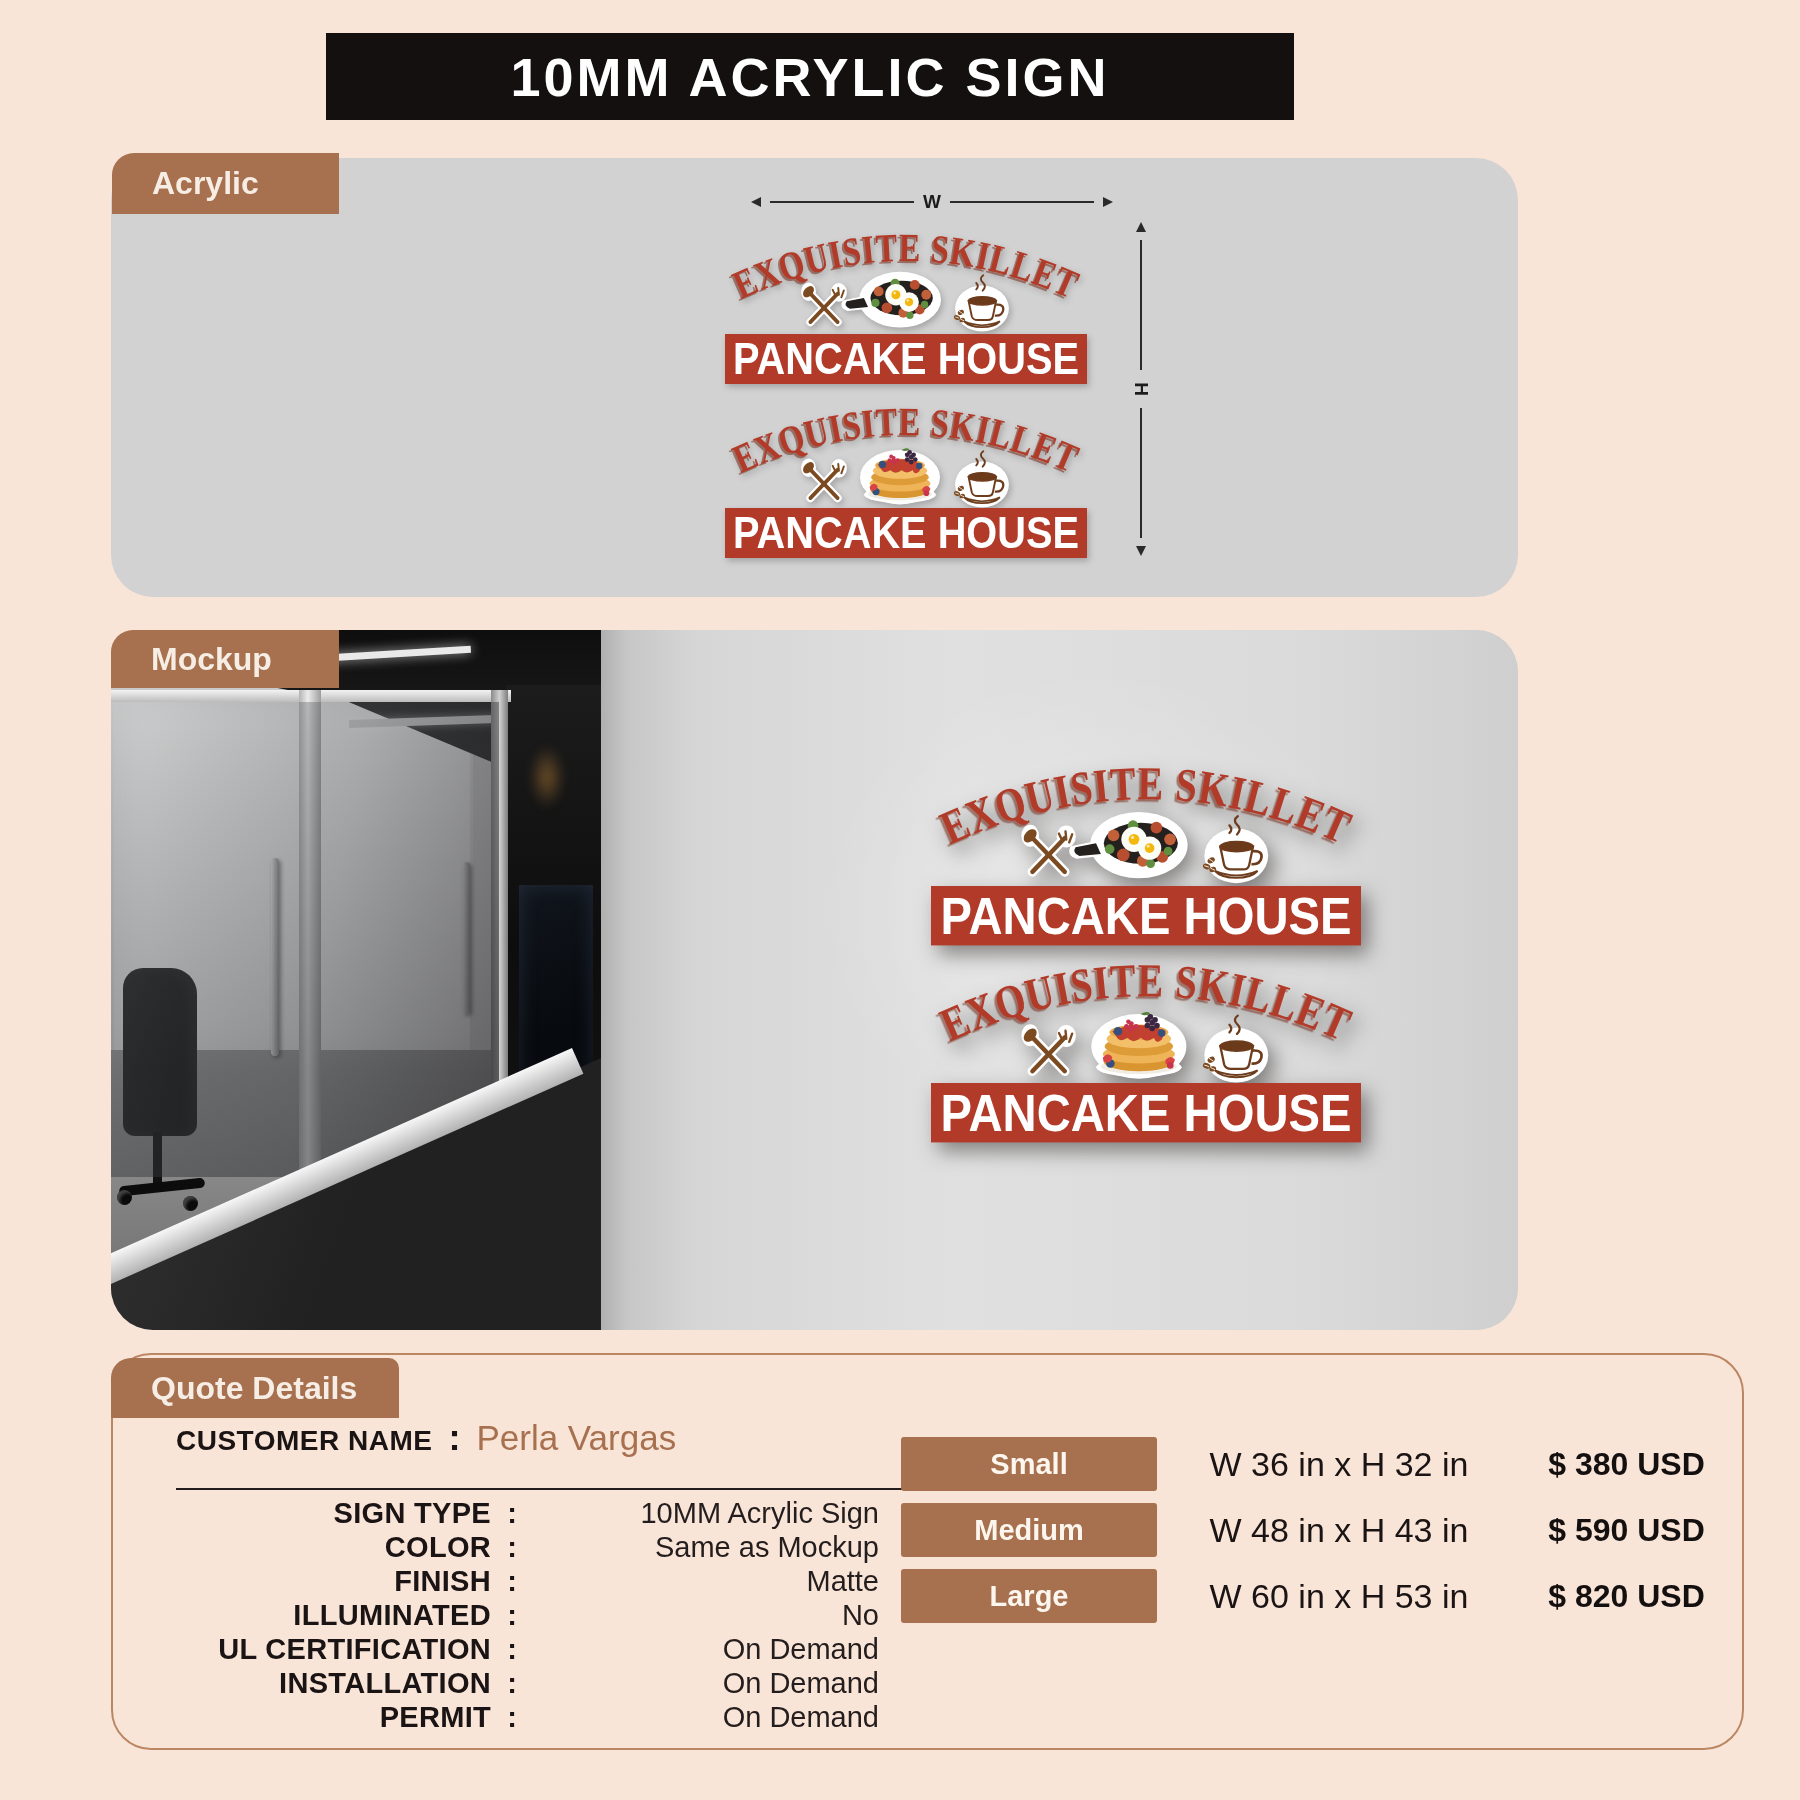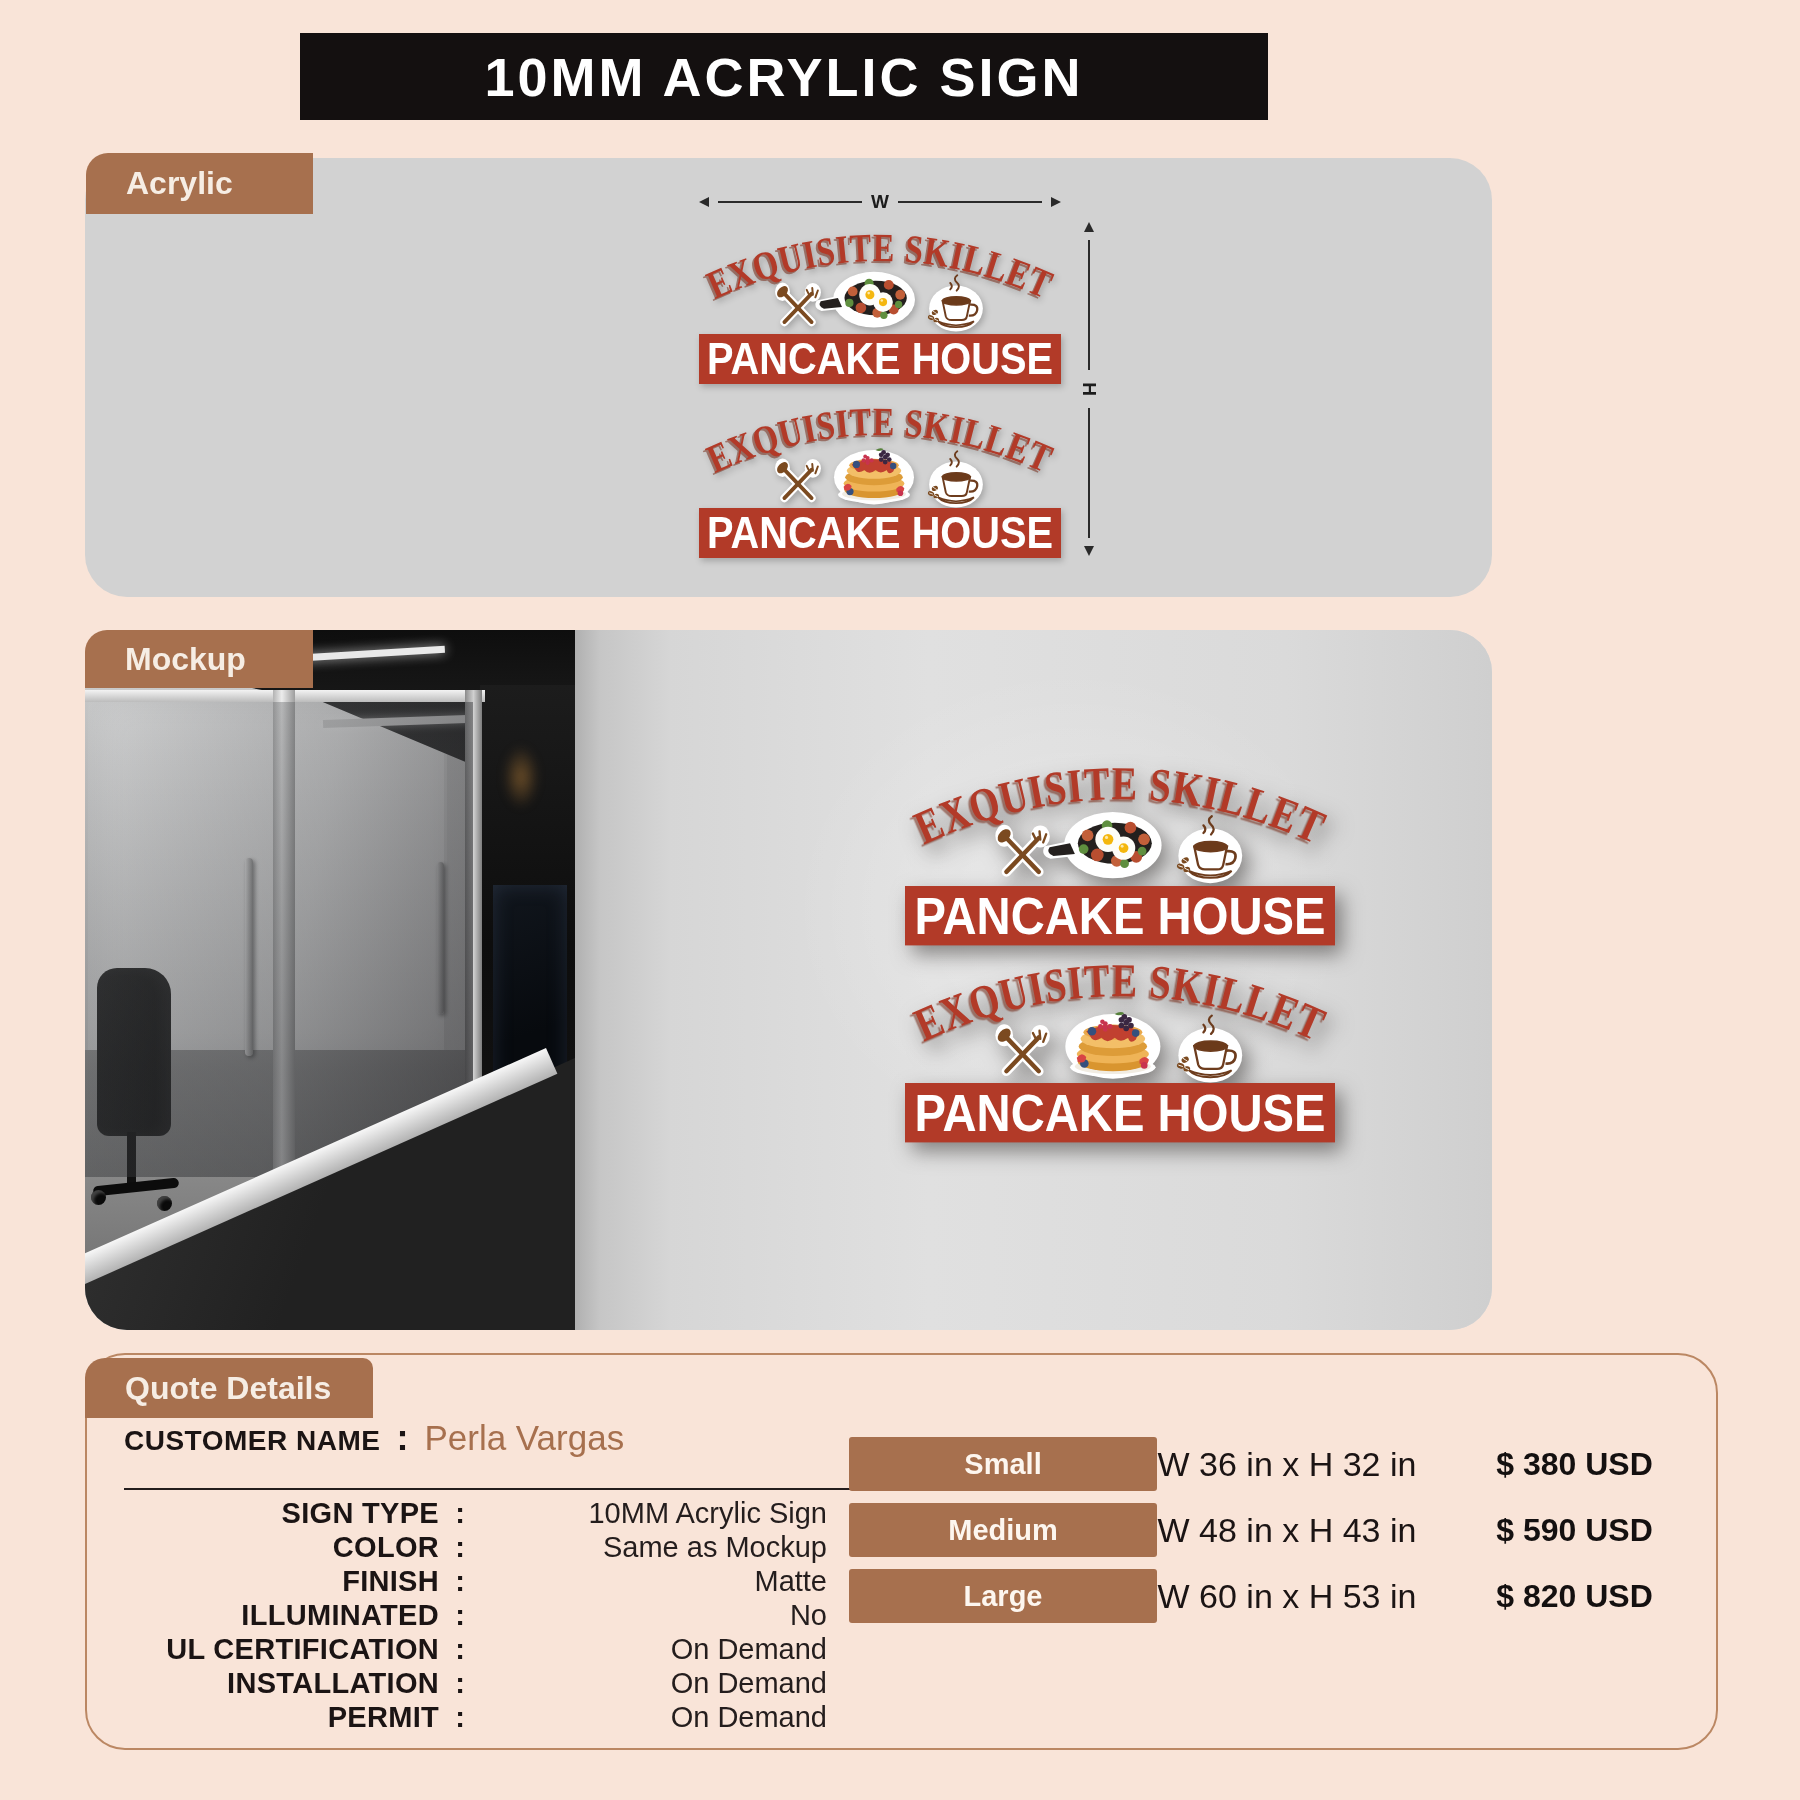--- a/index.html
+++ b/index.html
@@ -1,17 +1,17 @@
 <!DOCTYPE html>
 <html><head>
 <meta charset="utf-8">
 <style>
   html,body{margin:0;padding:0;}
   body{width:1800px;height:1800px;position:relative;background:#f9e4d8;font-family:"Liberation Sans",sans-serif;overflow:hidden;}
-  .abs{position:absolute;}
+  .abs{position:absolute;margin-left:26px;}
 
   
   .title-banner{left:300px;top:33px;width:968px;height:87px;background:#141010;display:flex;align-items:center;justify-content:center;}
   .title-banner span{color:#ffffff;font-size:54px;font-weight:bold;letter-spacing:3px;}
 
   
   .tab{background:#a7704e;color:#f6ede4;font-weight:bold;font-size:32px;display:flex;align-items:center;padding-left:40px;box-sizing:border-box;z-index:6;}
   .tab-drawing{left:86px;top:153px;width:227px;height:61px;border-radius:22px 0 0 0;}
   .tab-mockup{left:85px;top:630px;width:228px;height:58px;border-radius:22px 0 0 0;}
   .tab-quote{left:85px;top:1358px;width:288px;height:60px;border-radius:20px 10px 0 0;}
@@ -81,21 +81,21 @@
   .spec-list{left:40px;top:141px;width:700px;}
   .spec-row{display:grid;grid-template-columns:312px 26px auto;height:34px;align-items:center;text-align:right;}
   .spec-label{font-size:29px;font-weight:bold;color:#1b1414;letter-spacing:.3px;}
   .spec-colon{font-size:29px;font-weight:bold;color:#1b1414;}
   .spec-value{font-size:29px;color:#241d1d;}
 
   .price-table{left:758px;top:70px;width:842px;}
   .pt-header{height:74px;background:#242020;display:grid;grid-template-columns:267px 350px 225px;align-items:center;}
   .pt-header span{color:#ffffff;font-size:33px;font-weight:bold;letter-spacing:1px;text-align:center;}
   .pt-row{display:grid;grid-template-columns:267px 350px 225px;align-items:center;height:54px;margin-top:12px;}
-  .size-chip{width:308px;height:54px;margin-left:4px;background:#a7704e;color:#fdf6ef;font-size:29px;font-weight:bold;display:flex;align-items:center;justify-content:center;border-radius:3px;}
+  .size-chip{width:256px;height:54px;margin-left:4px;background:#a7704e;color:#fdf6ef;font-size:29px;font-weight:bold;display:flex;align-items:center;justify-content:center;border-radius:3px;}
   .pt-dim{font-size:34px;color:#1b1414;text-align:center;}
   .pt-price{font-size:32px;font-weight:bold;color:#141010;text-align:center;}
 </style>
 </head>
 <body>
 
 <svg width="0" height="0" style="position:absolute" aria-hidden="true">
   <defs>
     <path id="sign-arc" d="M 10 84 Q 181 2 352 84" fill="none"></path>
     <g id="ic-utensils">

